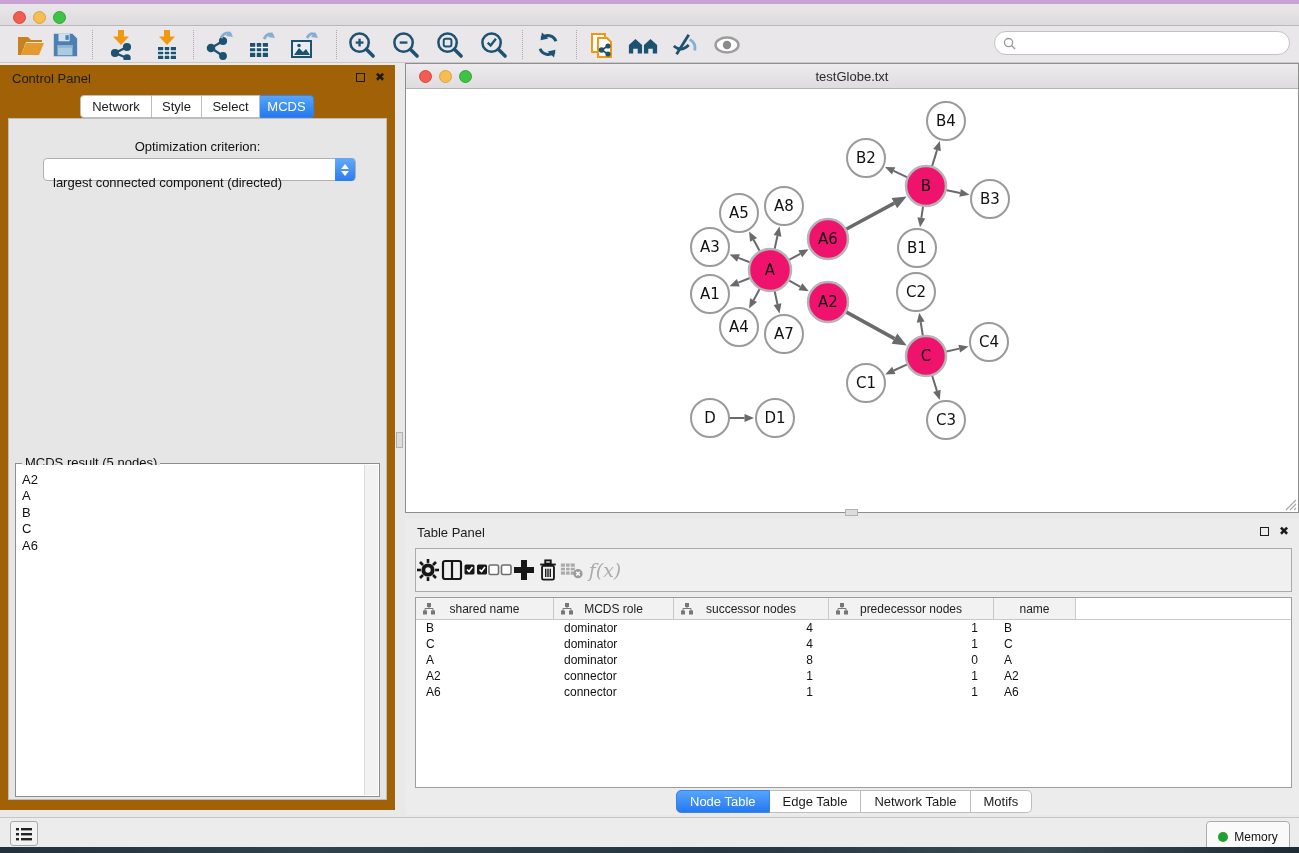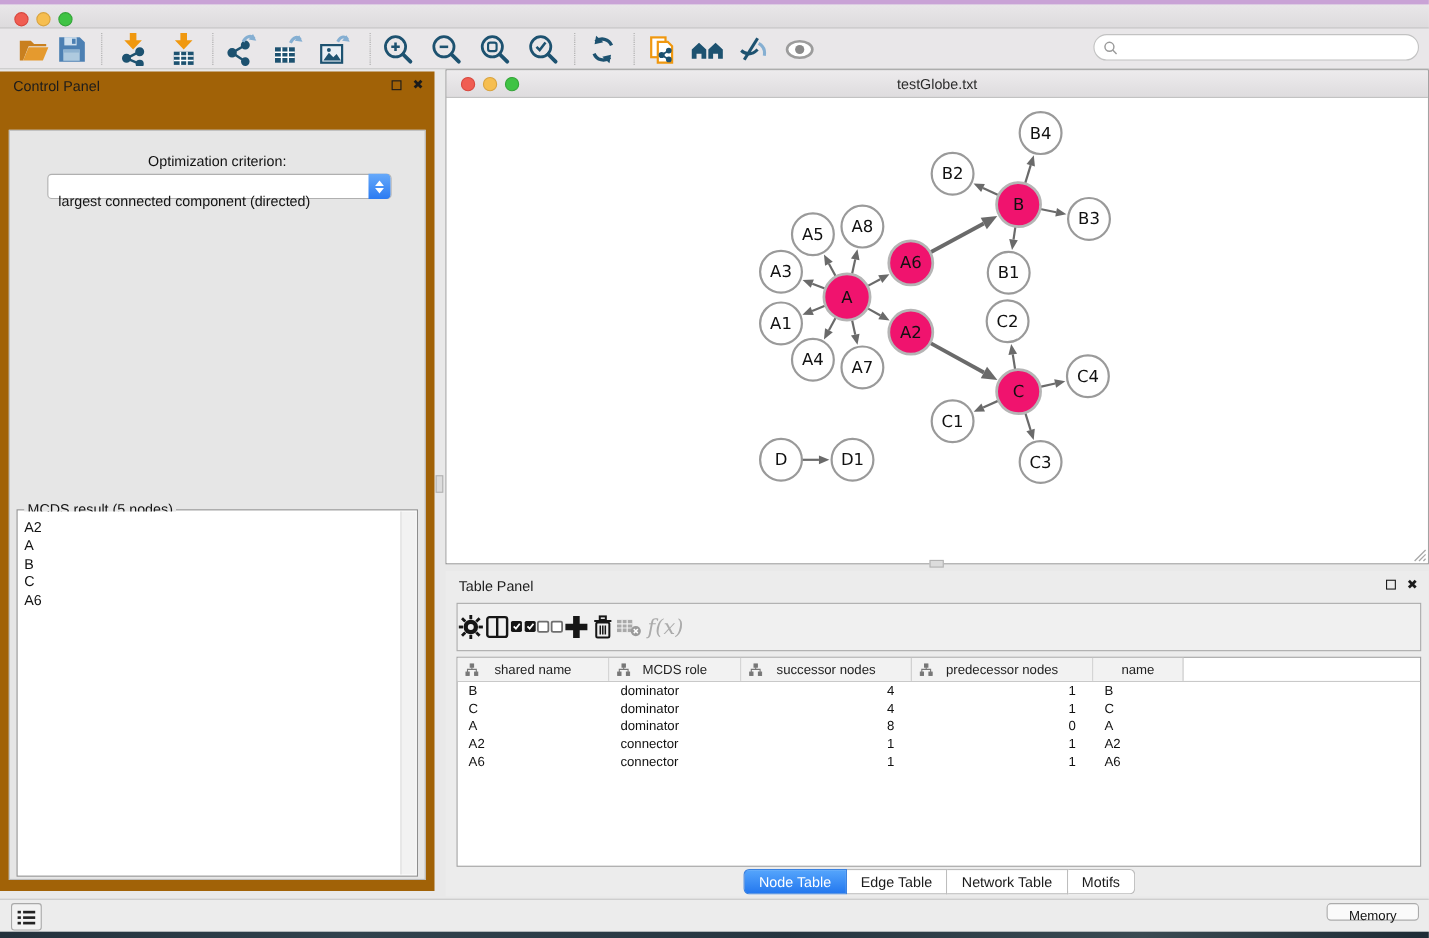--- a/index.html
+++ b/index.html
@@ -90,22 +90,22 @@
   .ttab { height:23px; background:#fff; border:1px solid #BDBDBD; border-left:none; font-size:13px; color:#1b1b1b; padding:10px 13px;
     display:flex; align-items:center; }
   .ttab:first-child { border-left:1px solid #BDBDBD; border-radius:5px 0 0 5px; }
   .ttab:last-child { border-radius:0 5px 5px 0; }
   .ttab.active { background:linear-gradient(#55A5FC,#2478EF); color:#fff; border-color:#3C82E0; }
 
   
   .statusbar { position:absolute; left:0; top:817px; width:1299px; height:30px; background:#ECECEC; border-top:1px solid #C6C6C6; }
   .status-list-btn { position:absolute; left:10px; top:3px; width:28px; height:25px; background:#F2F2F2; border:1px solid #A9A9A9; border-radius:3px;
     display:flex; align-items:center; justify-content:center; }
-  .memory-btn { position:absolute; right:9px; top:3px; width:84px; height:16px; background:#FAFAFA; border:1px solid #ABABAB; border-radius:4px;
-    display:flex; align-items:center; justify-content:center; gap:6px; font-size:12px; color:#111;flex-direction:column; }
+  .memory-btn { position:absolute; right:9px; top:3px; width:84px; height:32px; background:#FAFAFA; border:1px solid #ABABAB; border-radius:4px;
+    display:flex; align-items:center; justify-content:center; gap:6px; font-size:12px; color:#111; }
   .mem-dot { width:10px; height:10px; border-radius:50%; background:#1FA12D; }
 
   .wallpaper { position:absolute; left:0; top:847px; width:1299px; height:6px;
     background:linear-gradient(90deg,#23313c,#31424d 25%,#263540 55%,#3a4a52 80%,#1e2b35); }
 </style>
 </head>
 <body>
 
 <div class="titlebar">
   <div class="lights">
@@ -280,20 +280,26 @@
   </div>
 </div>
 
 <div class="control-panel">
   <div class="panel-head">
     <span class="panel-title">Control Panel</span>
     <span class="panel-icons">
       <span class="float-ic"></span>
       <span class="close-ic">✖</span>
     </span>
+  </div>
+  <div class="ctab-row">
+    <div class="ctab" style="width:72px">Network</div>
+    <div class="ctab" style="width:50px">Style</div>
+    <div class="ctab" style="width:58px">Select</div>
+    <div class="ctab active" style="width:54px">MCDS</div>
   </div>
   <div class="cp-content">
     <div class="opt-label">Optimization criterion:</div>
     <div class="dropdown">
       <span class="dd-text">largest connected component (directed)</span>
       <span class="dd-step">
           <span class="dd-up"></span>
           <span class="dd-dn"></span>
         </span>
     </div>

